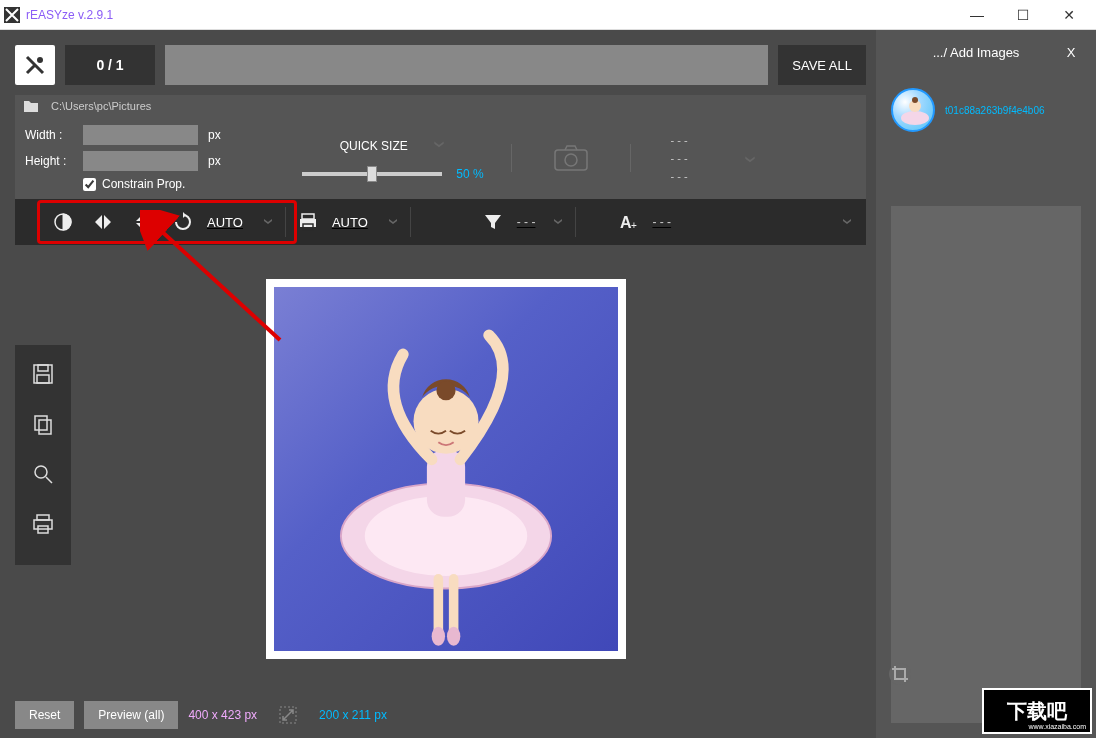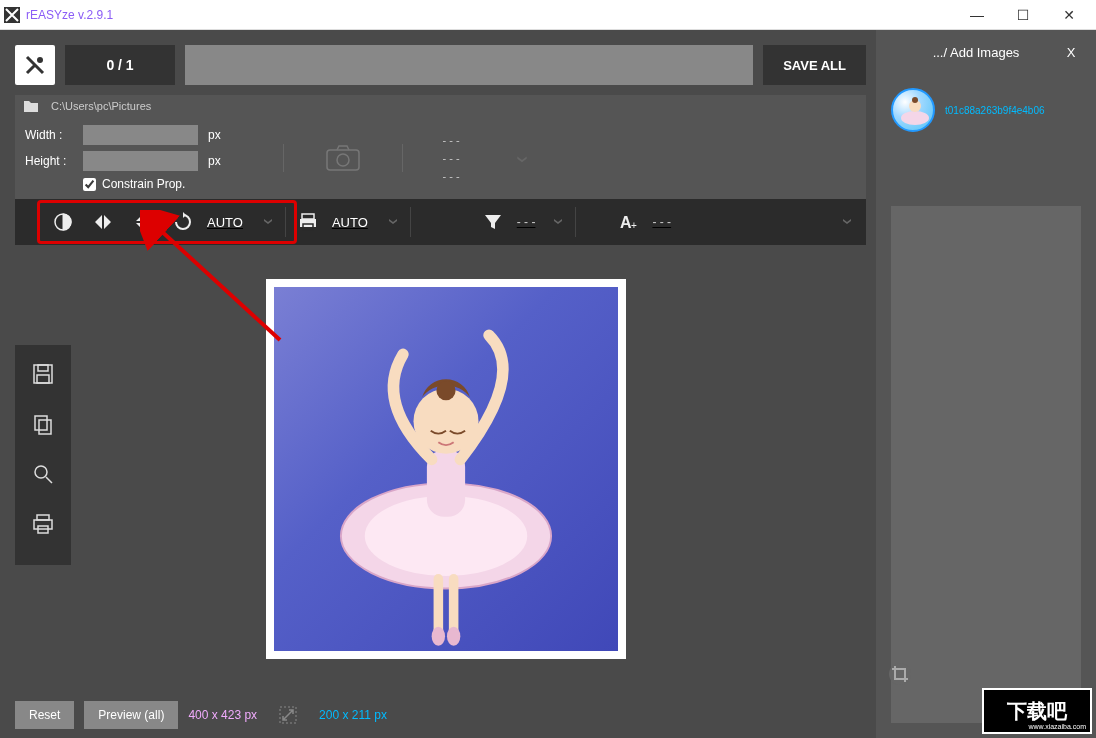--- a/index.html
+++ b/index.html
@@ -10,23 +10,23 @@
 .titlebar .title { font-size: 12px; color: #8b5cf6; flex: 1; }
 .winbtn { width: 46px; height: 30px; display: flex; align-items: center; justify-content: center; font-size: 14px; color: #333; }
 
 .app { background: #4a4a4a; height: 708px; display: flex; }
 .main { flex: 1; display: flex; flex-direction: column; padding: 15px 0 0 15px; }
 .side { width: 220px; background: #555; padding: 15px; display: flex; flex-direction: column; }
 
 .toprow { display: flex; align-items: center; gap: 10px; margin-bottom: 10px; margin-right:10px;}
 .logo-box { width: 40px; height: 40px; background: #fff; display: flex; align-items: center; justify-content: center; border-radius: 2px;}
 .logo-box svg { width: 24px; height: 24px; }
-.counter-box { width: 110px; height: 40px; background: #333; color: #fff; display: flex; align-items: center; justify-content: center; font-weight: bold; font-size: 14px; }
+.counter-box { width: 90px; height: 40px; background: #333; color: #fff; display: flex; align-items: center; justify-content: center; font-weight: bold; font-size: 14px; }
 .spacer-box { flex: 1; height: 40px; background: #888; }
-.save-all { height: 40px; padding: 0 20px; background: #333; color: #fff; display: flex; align-items: center; font-size: 13px; font-weight: 700; }
+.save-all { height: 40px; padding: 0 14px; background: #333; color: #fff; display: flex; align-items: center; font-size: 13px; font-weight: 400; }
 
 .pathrow { display: flex; align-items: center; height: 20px; gap: 12px; padding: 4px 8px 2px; }
 .folder-icon { width: 16px; height: 14px; fill: #ddd; }
 .path { color: #ccc; font-size: 11px; }
 
 .panel { background: #555; margin-right: 10px;}
 .sizing { display: flex; padding: 10px 10px 8px; gap: 8px; align-items:center;}
 .dims { width: 250px; color: #fff; font-size: 12px; }
 .dimrow { display: flex; align-items: center; gap: 6px; margin-bottom: 6px; }
 .dimrow label { width: 52px; }
@@ -134,20 +134,32 @@
           <div class="dimrow">
             <label>Height :</label>
             <input value="" style="">
             <span class="unit">px</span>
           </div>
           <div class="constrain">
             <input type="checkbox" checked="" style="">
             <span>Constrain Prop.</span>
           </div>
         </div>
+        <div class="quick">
+          <div><span class="ql">QUICK SIZE</span>
+          <svg class="chev-small" viewBox="0 0 12 12" style="vertical-align:middle;margin-left:20px;">
+                <path d="M2 3 l4 3 l4 -3 v2 l-4 3 l-4 -3z"></path>
+              </svg></div>
+          <div class="slider-wrap">
+            <div class="slider">
+                <div class="thumb"></div>
+              </div>
+            <span class="pct">50 %</span>
+          </div>
+        </div>
         <div class="camblock">
           <svg viewBox="0 0 36 28">
               <rect x="2" y="6" width="32" height="20" rx="3"></rect>
               <circle cx="18" cy="16" r="6"></circle>
               <path d="M12 6 l2 -4 h8 l2 4"></path>
             </svg>
         </div>
         <div class="dashcol">
           <span>- - -</span>
           <span>- - -</span>

